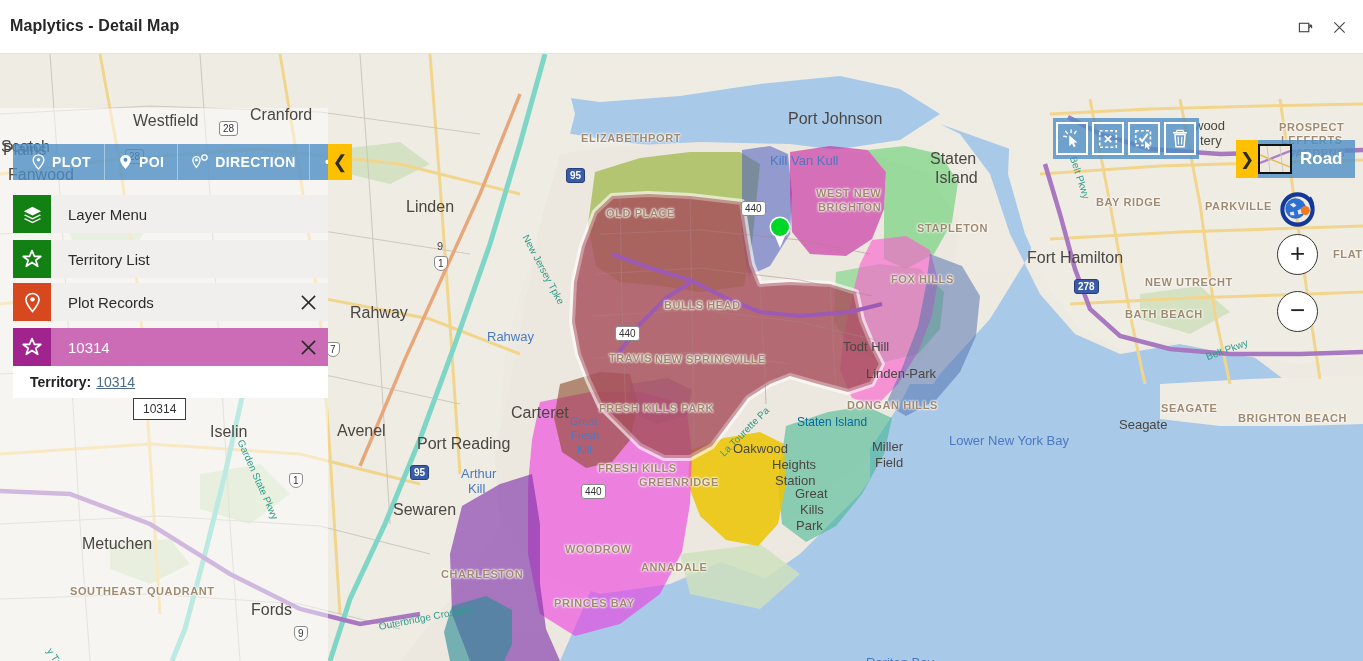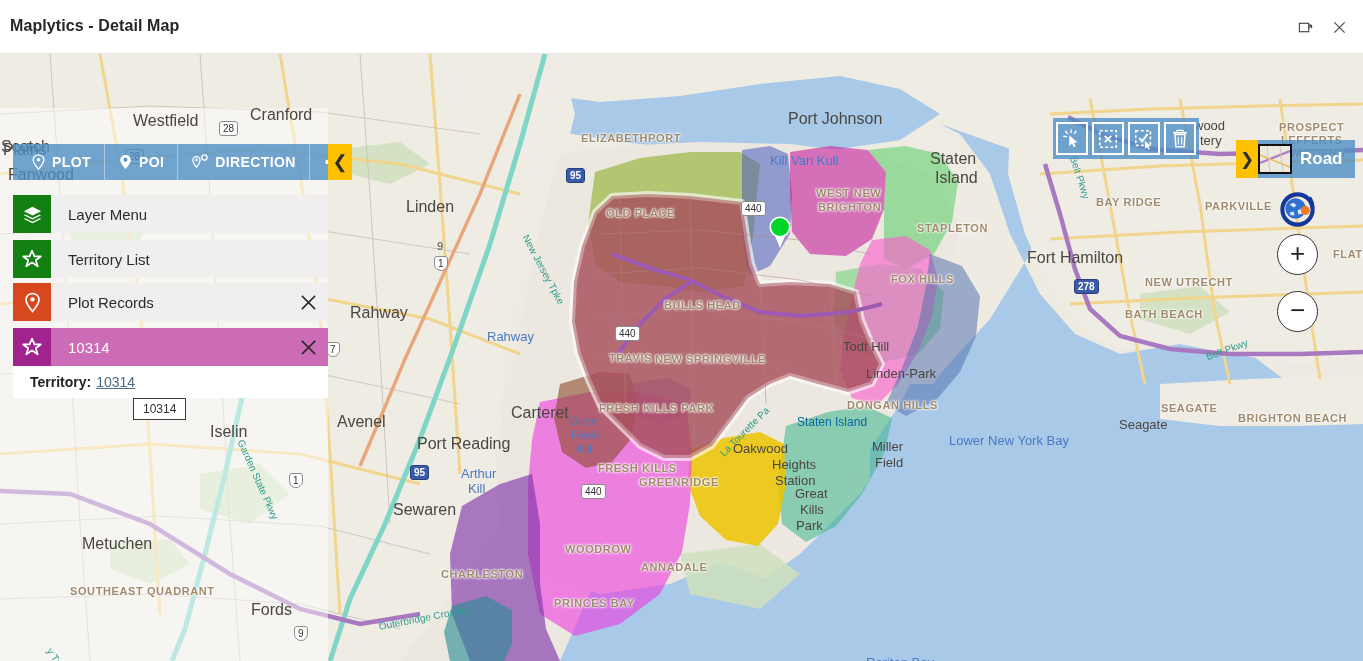--- a/index.html
+++ b/index.html
@@ -282,21 +282,21 @@
     <div id="panel-dim"></div>
 
     <div id="labels-cities">
         <span class="mlabel lbl-city" style="left: 1px; top: 84px;">Scotch</span>
         <span class="mlabel lbl-city" style="left: 3px; top: 87px;">Plains</span>
         <span class="mlabel lbl-city" style="left: 8px; top: 112px;">Fanwood</span>
         <span class="mlabel lbl-city" style="left: 133px; top: 58px;">Westfield</span>
         <span class="mlabel lbl-city" style="left: 250px; top: 52px;">Cranford</span>
         <span class="mlabel lbl-city" style="left: 406px; top: 144px;">Linden</span>
         <span class="mlabel lbl-city" style="left: 350px; top: 250px;">Rahway</span>
-        <span class="mlabel lbl-city" style="left: 337px; top: 359px;">Avenel</span>
+        <span class="mlabel lbl-city" style="left: 337px; top: 368px;">Avenel</span>
         <span class="mlabel lbl-city" style="left: 511px; top: 350px;">Carteret</span>
         <span class="mlabel lbl-city" style="left: 417px; top: 381px;">Port Reading</span>
         <span class="mlabel lbl-city" style="left: 210px; top: 369px;">Iselin</span>
         <span class="mlabel lbl-city" style="left: 82px; top: 481px;">Metuchen</span>
         <span class="mlabel lbl-city" style="left: 251px; top: 547px;">Fords</span>
         <span class="mlabel lbl-city" style="left: 393px; top: 447px;">Sewaren</span>
         <span class="mlabel lbl-city" style="left: 788px; top: 56px;">Port Johnson</span>
         <span class="mlabel lbl-city" style="left: 930px; top: 96px;">Staten</span>
         <span class="mlabel lbl-city" style="left: 935px; top: 115px;">Island</span>
         <span class="mlabel lbl-dk" style="left: 843px; top: 285px;">Todt Hill</span>

